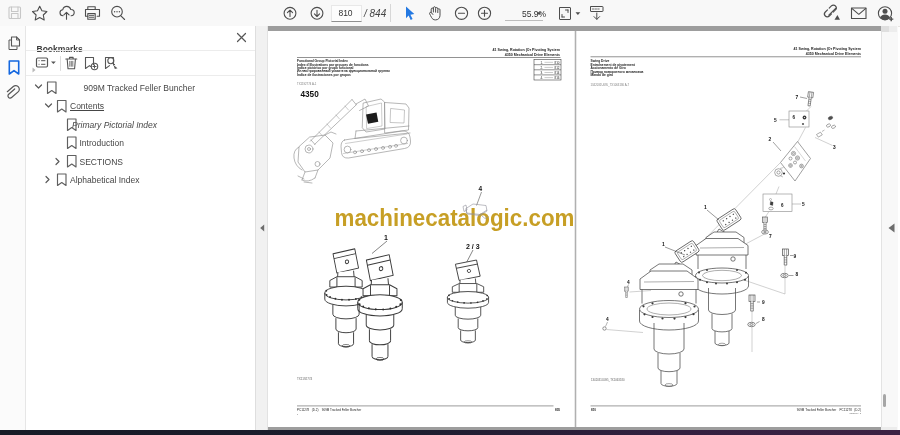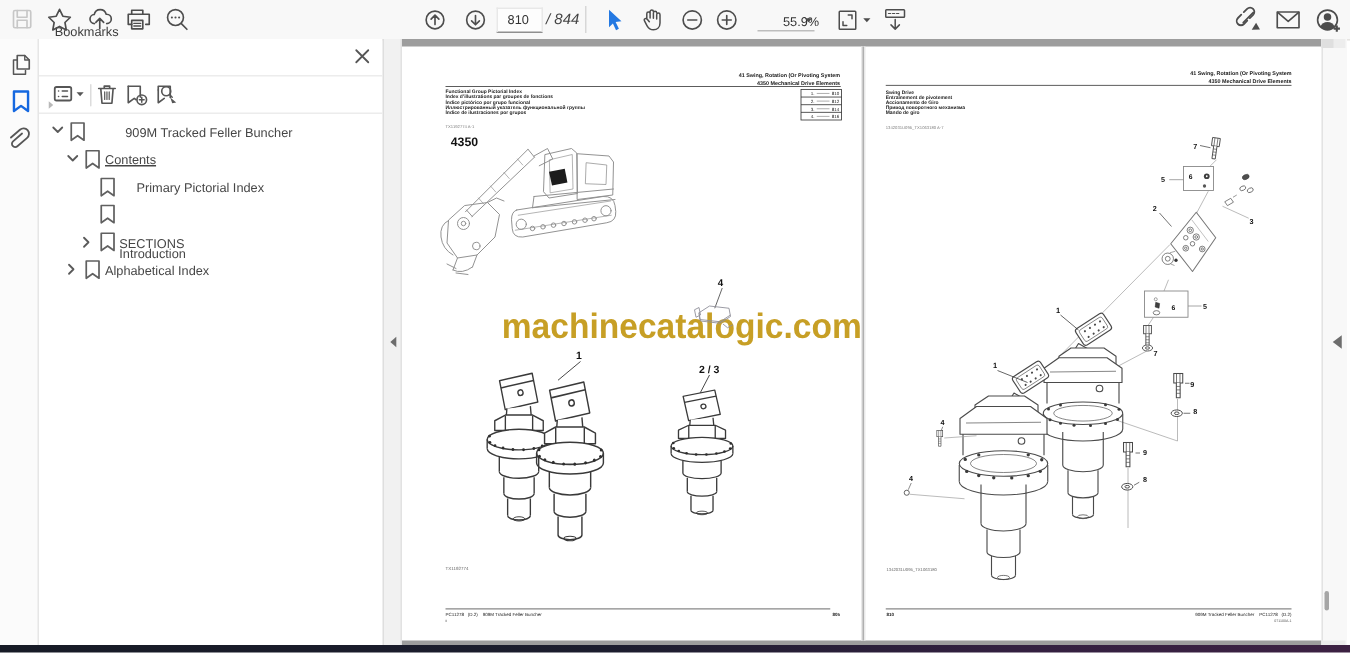--- a/index.html
+++ b/index.html
@@ -15,21 +15,21 @@
   #docarea{left:268px;top:26px;width:613px;height:404px;background:#ffffff;}
   #topgray{left:268px;top:26px;width:613px;height:5px;background:#9d9d9d;}
   #botgray{left:268px;top:427px;width:613px;height:4px;background:#9d9d9d;}
   #pagegap{left:574px;top:31px;width:3px;height:396px;background:#e9e9e9;}
   #pagegapline{left:574.8px;top:31px;width:1.4px;height:396px;background:#b0b0b0;}
   #rightstrip{left:881px;top:26px;width:16px;height:404px;background:#f8f8f8;border-left:1px solid #e3e3e3;}
   #scrollthumb{left:882.5px;top:394px;width:3px;height:12.5px;background:#a6a6a6;border-radius:2px;}
   #bottombar{left:0;top:430px;width:900px;height:5px;
      background:linear-gradient(90deg,#171b26 0%,#1c1d2e 45%,#332040 75%,#3c2142 100%);}
   
-  #bmtitle{left:36.5px;top:16px;font-size:8.5px;color:#3c3c3c;}
+  #bmtitle{left:36.5px;top:44px;font-size:8.5px;color:#3c3c3c;font-weight:bold;}
   .hr{background:#ececec;height:1px;}
   #hr1{left:26px;top:50px;width:229px;}
   #hr2{left:26px;top:75px;width:229px;}
   
   .row{position:absolute;font-size:8.5px;color:#464646;white-space:nowrap;}
   
   #pgbox{left:331px;top:5px;width:29px;height:15px;background:#fdfdfd;border:1px solid #e8e8e8;border-bottom:1px solid #8f8f8f;}
   #pgnum{left:331px;top:7.5px;width:29px;text-align:center;font-size:8.5px;color:#333;}
   #pgtotal{left:364px;top:7.5px;font-size:10px;color:#444;font-style:italic;}
   #zoomtxt{left:490px;top:8.5px;font-size:8.5px;color:#333;margin-left:32px;}
@@ -54,22 +54,22 @@
 <div class="abs" style="left:881px;top:426.5px;width:16px;height:4px;background:#ececec;"></div>
 <div class="abs" id="scrollthumb"></div>
 <div class="abs" id="bottombar"></div>
 
 <div class="abs" id="bmtitle">Bookmarks</div>
 <div class="abs hr" id="hr1"></div>
 <div class="abs hr" id="hr2"></div>
 
 <div class="row" style="left:59.5px;top:82.5px;padding-left:24px;">909M Tracked Feller Buncher</div>
 <div class="row" style="left:70px;top:101px;text-decoration:underline;">Contents</div>
-<div class="row" style="left:91px;top:120px;">Primary Pictorial Index</div>
-<div class="row" style="left:79.5px;top:138px;margin-top:26px;">Introduction</div>
+<div class="row" style="left:72px;top:120px;font-style:italic;">Primary Pictorial Index</div>
+<div class="row" style="left:79.5px;top:138px;">Introduction</div>
 <div class="row" style="left:79.5px;top:156.5px;">SECTIONS</div>
 <div class="row" style="left:70px;top:175px;text-align:center;">Alphabetical Index</div>
 
 <div class="abs" id="pgbox"></div>
 <div class="abs" id="pgnum">810</div>
 <div class="abs" id="pgtotal">/ 844</div>
 <div class="abs vsep" style="left:390px;top:4px;height:18px;"></div>
 <div class="abs" id="zoomtxt">55.9%</div>
 <div class="abs" id="zoomline"></div>
 

